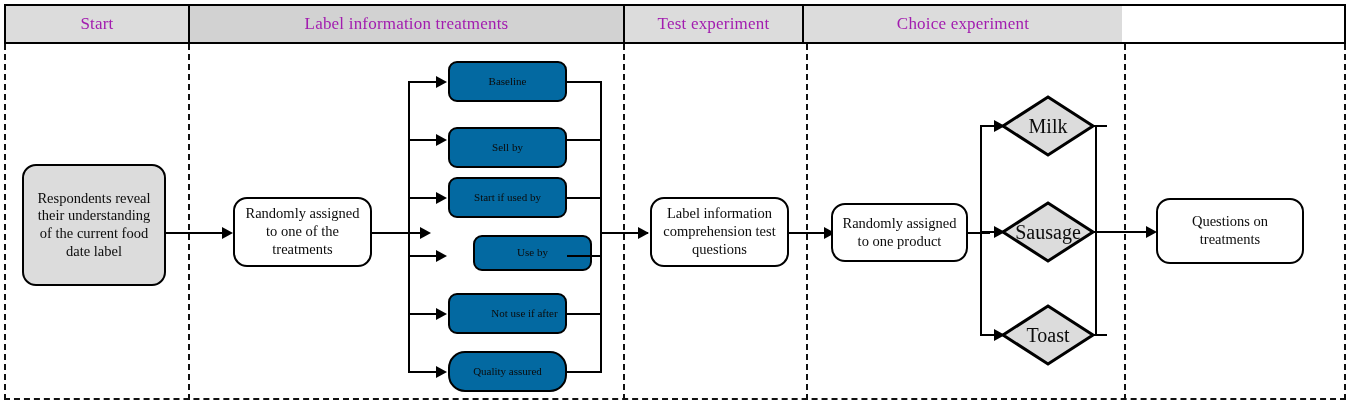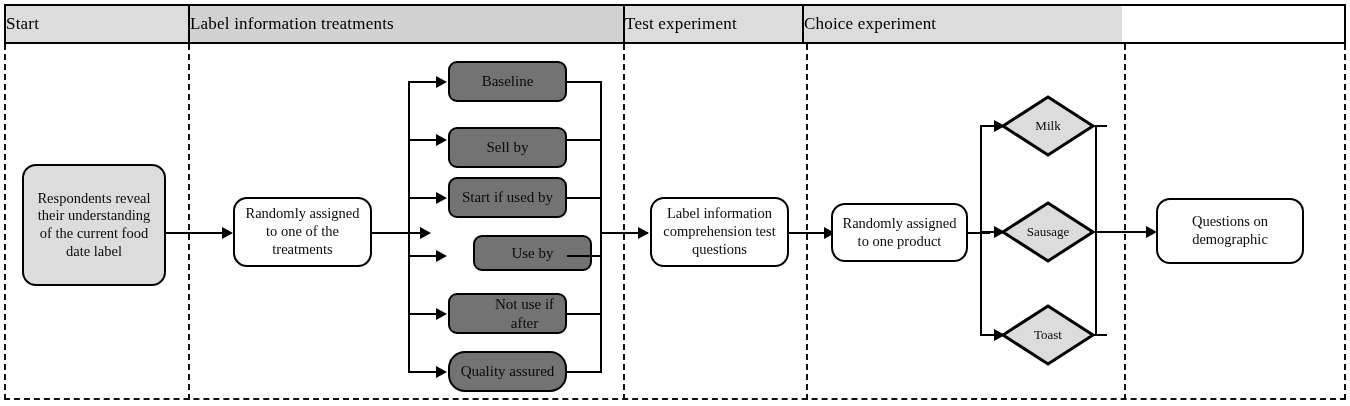--- a/index.html
+++ b/index.html
@@ -26,22 +26,23 @@
     display: flex;
     box-sizing: border-box;
     border: 2px solid #000000;
   }
   .header-cell {
     box-sizing: border-box;
     border-right: 2px solid #000000;
     background: #dcdcdc;
     display: flex;
     align-items: center;
+    justify-content: center;
     font-size: 17px;
-    color: #000000;
+    color: #a21caf;
     letter-spacing: 0.2px;
   }
   .header-cell:last-child { border-right: none; }
   .header-cell.shaded { background: #d2d2d2; }
 
   
   .body-frame {
     position: absolute;
     left: 4px;
     top: 44px;
@@ -73,39 +74,39 @@
     font-size: 14.5px;
     line-height: 1.22;
     color: #0b0b0b;
     padding: 2px 6px;
     background: #ffffff;
   }
   .node.rounded { border-radius: 14px; }
   .node.gray-soft { background: #dcdcdc; }
   .node.treatment {
     border-radius: 9px;
-    background: #737373;
-    font-size: 15px;
+    background: #0369a1;
+    font-size: 11px;
   }
 
   
   .diamond-wrap {
     position: absolute;
   }
   .diamond-wrap svg { display: block; }
   .diamond-label {
     position: absolute;
     left: 0;
     top: 0;
     width: 100%;
     height: 100%;
     display: flex;
     align-items: center;
     justify-content: center;
-    font-size: 13px;
+    font-size: 20px;
     color: #0b0b0b;
     pointer-events: none;
   }
 
   
   .wire {
     position: absolute;
     background: #000000;
   }
   .wire.h { height: 2px; }
@@ -255,16 +256,16 @@
 
   <div class="wire h" style="left:1093px; top:125px; width:14px;"></div>
   <div class="wire h" style="left:1093px; top:231px; width:14px;"></div>
   <div class="wire h" style="left:1093px; top:334px; width:14px;"></div>
   <div class="wire v" style="left:1095px; top:125px; height:211px;"></div>
 
   <div class="wire h" style="left:1095px; top:231px; width:59px;"></div>
   <div class="arrowhead" style="left:1146px; top:226px;"></div>
 
   <div class="node rounded" style="left:1156px; top:198px; width:148px; height:66px;">
-    <span>Questions on demographic</span>
+    <span>Questions on treatments</span>
   </div>
 
 </div>
 
 </body></html>

